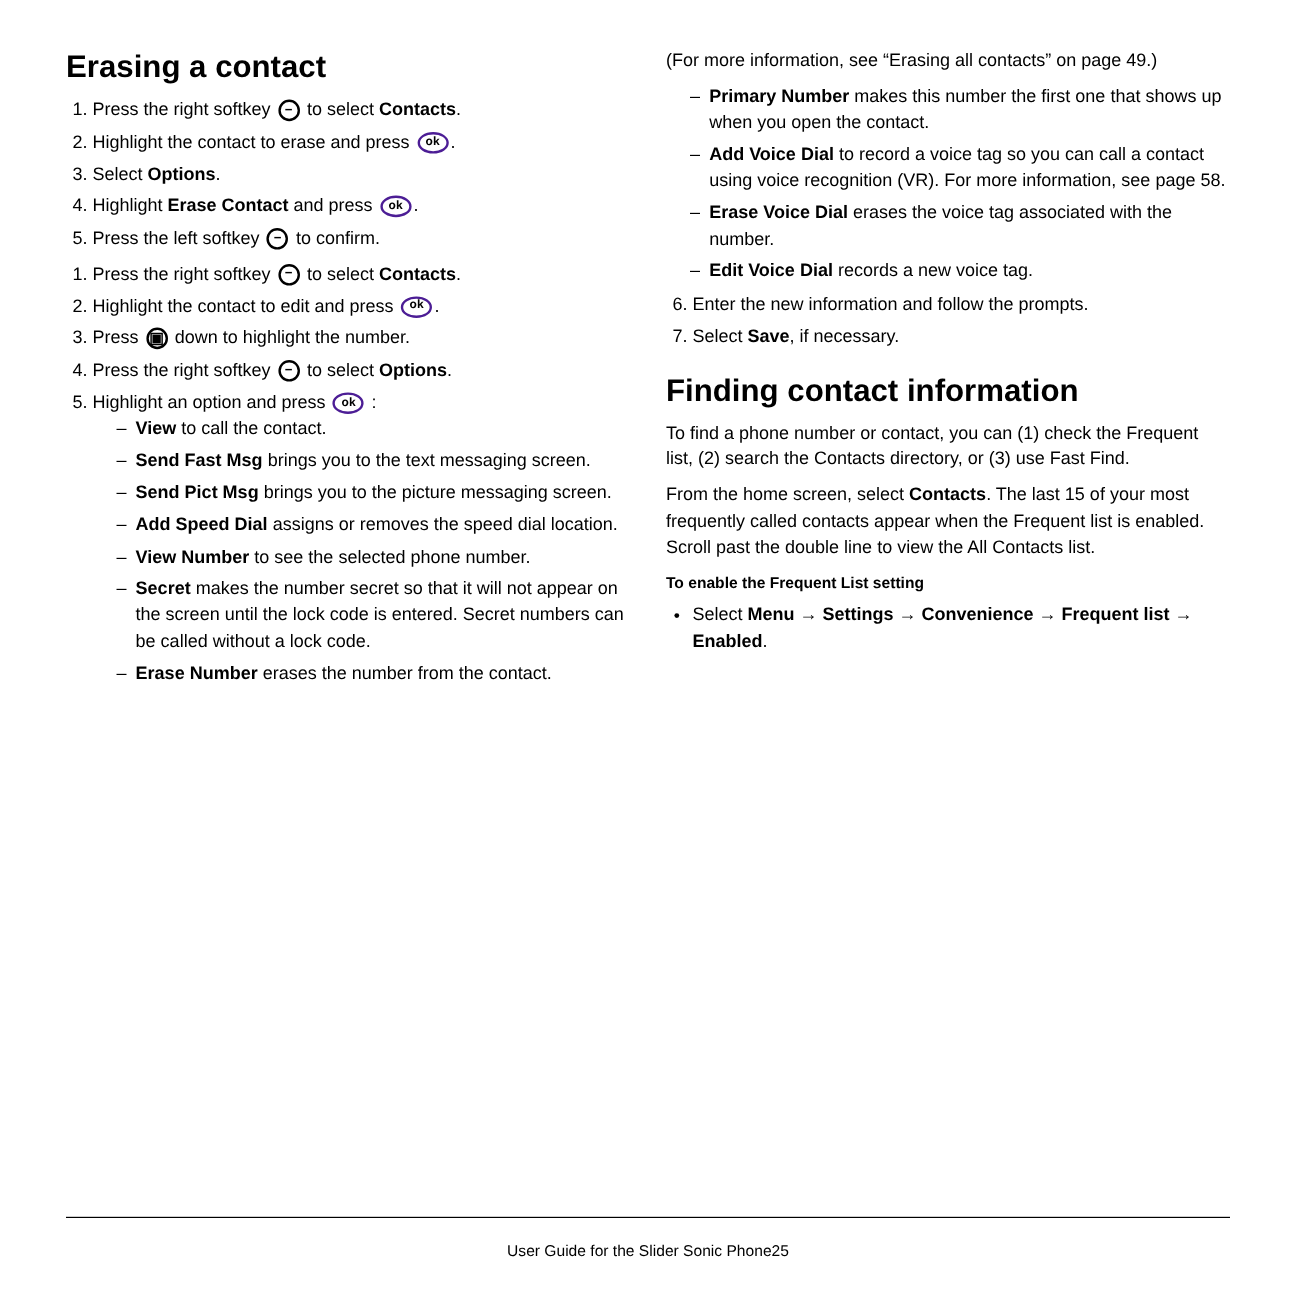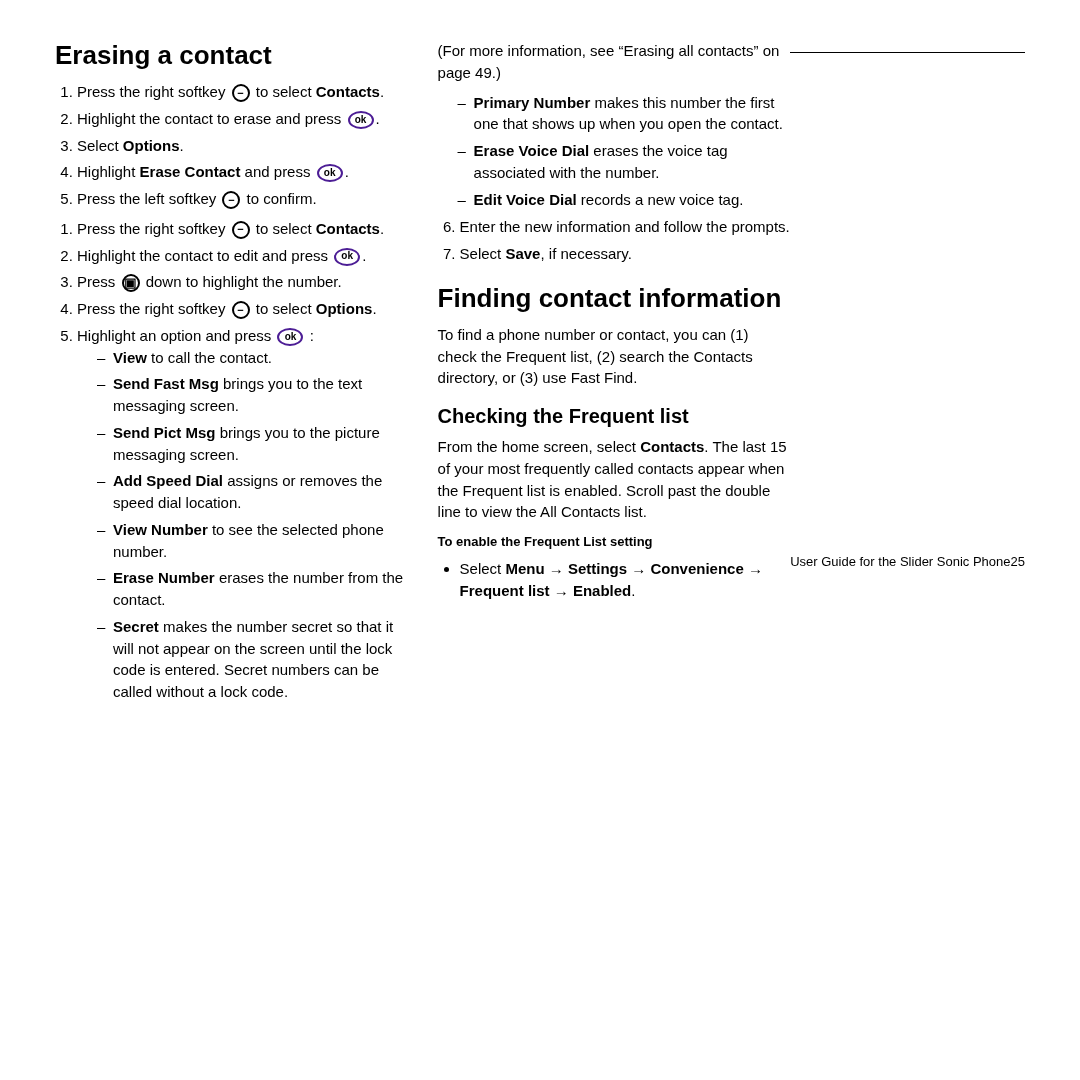--- a/index.html
+++ b/index.html
@@ -10,21 +10,21 @@
       font-family: 'Times New Roman', Times, serif;
       font-size: 15px;
       color: #000000;
       overflow: hidden;
     }
     .page {
       width: 1080px;
       height: 1080px;
       padding: 40px 55px 30px 55px;
       display: flex;
-      flex-direction: row;
+      flex-direction: column;
     }
     .content-area {
       display: flex;
       flex-direction: row;
       gap: 30px;
       flex: 1;
     }
     .left-column {
       flex: 1;
       min-width: 0;
@@ -199,53 +199,55 @@
           Press the right softkey <span class="circle-btn">−</span> to select <span class="bold">Options</span>.
         </li>
         <li>
           Highlight an option and press <span class="ok-btn">ok</span> :
           <ul class="dash-list">
             <li><span class="bold">View</span> to call the contact.</li>
             <li><span class="bold">Send Fast Msg</span> brings you to the text messaging screen.</li>
             <li><span class="bold">Send Pict Msg</span> brings you to the picture messaging screen.</li>
             <li><span class="bold">Add Speed Dial</span> assigns or removes the speed dial location.</li>
             <li><span class="bold">View Number</span> to see the selected phone number.</li>
+            <li><span class="bold">Secret</span> makes the number secret so that it will not appear on the screen until the lock code is entered. Secret numbers can be called without a lock code.</li>
             <li><span class="bold">Erase Number</span> erases the number from the contact.</li>
-            <li><span class="bold">Secret</span> makes the number secret so that it will not appear on the screen until the lock code is entered. Secret numbers can be called without a lock code.</li>
           </ul>
         </li>
       </ol>
 
     </div>
 
     <div class="right-column">
 
       <p>(For more information, see “Erasing all contacts” on page 49.)</p>
 
       <ul class="dash-list">
         <li>
           <span class="bold">Primary Number</span> makes this number the first one that shows up when you open the contact.
+        </li>
+        <li>
+          <span class="bold">Add Voice Dial</span> to record a voice tag so you can call a contact using voice recognition (VR). For more information, see page 58.
         </li>
         <li>
           <span class="bold">Erase Voice Dial</span> erases the voice tag associated with the number.
         </li>
         <li>
           <span class="bold">Edit Voice Dial</span> records a new voice tag.
         </li>
       </ul>
 
       <ol start="6">
         <li>Enter the new information and follow the prompts.</li>
         <li>Select <span class="bold">Save</span>, if necessary.</li>
       </ol>
 
       <h2>Finding contact information</h2>
       <p>To find a phone number or contact, you can (1) check the Frequent list, (2) search the Contacts directory, or (3) use Fast Find.</p>
 
-      <h3>Checking the Frequent list</h3>
       <p>
         From the home screen, select <span class="bold">Contacts</span>. The last 15 of your most frequently called contacts appear when the Frequent list is enabled. Scroll past the double line to view the All Contacts list.
       </p>
 
       <p class="to-enable">To enable the Frequent List setting</p>
 
       <ul class="bullet-list">
         <li>
           Select <span class="bold">Menu → Settings → Convenience → Frequent list → Enabled</span>.
         </li>

